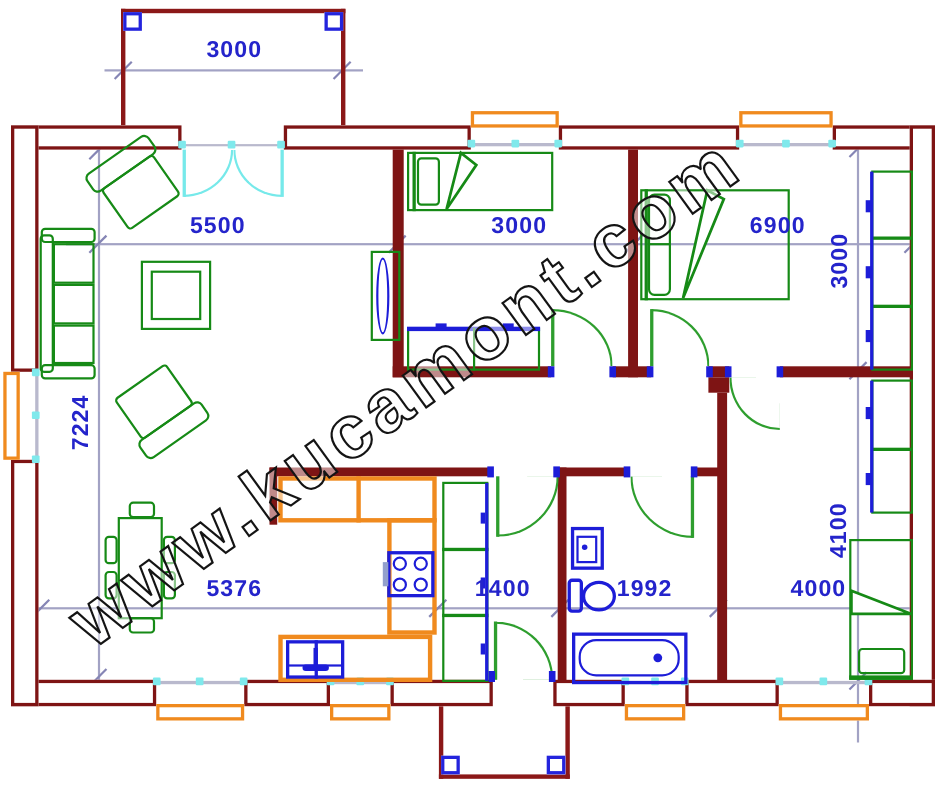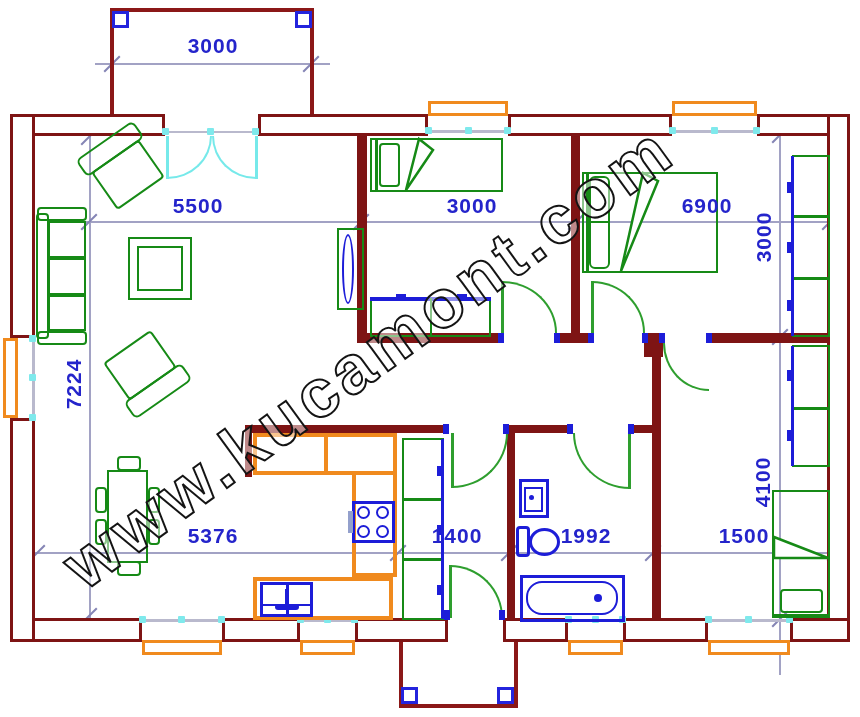--- a/index.html
+++ b/index.html
@@ -277,18 +277,18 @@
 
   <div class="dim" style="left:173px;top:34px;">3000</div>
   <div class="dim" style="left:158px;top:194px;">5500</div>
   <div class="dim" style="left:432px;top:194px;">3000</div>
   <div class="dim" style="left:667px;top:194px;">6900</div>
   <div class="dim dimv" style="left:34px;top:372px;">7224</div>
   <div class="dim dimv" style="left:724px;top:225px;">3000</div>
   <div class="dim" style="left:173px;top:524px;">5376</div>
   <div class="dim" style="left:417px;top:524px;">1400</div>
   <div class="dim" style="left:546px;top:524px;">1992</div>
-  <div class="dim" style="left:704px;top:524px;">1500</div>
+  <div class="dim" style="left:704px;top:524px;">4000</div>
   <div class="dim dimv" style="left:723px;top:470px;">4100</div>
 
   <div id="wm">www.kucamont.com</div>
 
 </div>
 
 </body></html>

